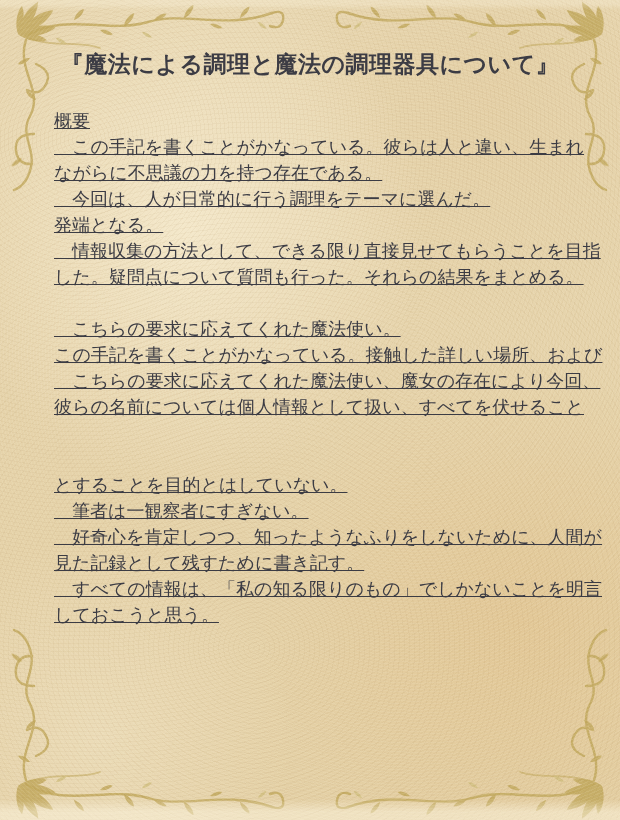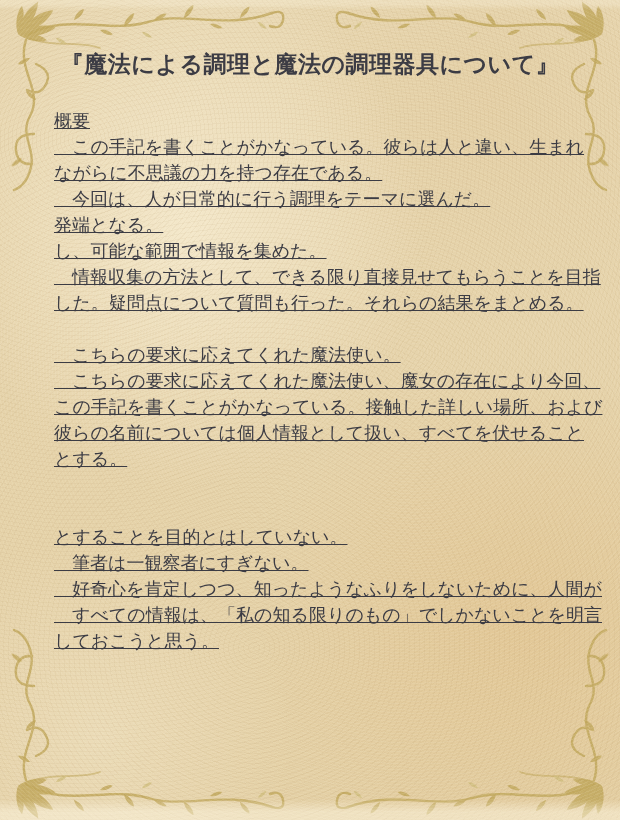--- a/index.html
+++ b/index.html
@@ -124,32 +124,31 @@
 
   <h1 class="title">『魔法による調理と魔法の調理器具について』</h1>
 
   <div class="doc-body">
     <div class="heading">概要</div>
     <div>
         <div class="line">　この手記を書くことがかなっている。彼らは人と違い、生まれ</div>
         <div class="line">ながらに不思議の力を持つ存在である。</div>
         <div class="line">　今回は、人が日常的に行う調理をテーマに選んだ。</div>
         <div class="line">発端となる。</div>
-        <div class="line">し、可能な範囲で情報を集めた。</div>
         <div class="line">　情報収集の方法として、できる限り直接見せてもらうことを目指</div>
         <div class="line">した。疑問点について質問も行った。それらの結果をまとめる。</div>
         <div class="line"></div>
         <div class="line">　こちらの要求に応えてくれた魔法使い。</div>
+        <div class="line">この手記を書くことがかなっている。接触した詳しい場所、および</div>
         <div class="line">　こちらの要求に応えてくれた魔法使い、魔女の存在により今回、</div>
-        <div class="line">この手記を書くことがかなっている。接触した詳しい場所、および</div>
         <div class="line">彼らの名前については個人情報として扱い、すべてを伏せること</div>
-        <div class="line">とする。</div>
         <div class="line"></div>
         <div class="line"></div>
         <div class="line">とすることを目的とはしていない。</div>
         <div class="line">　筆者は一観察者にすぎない。</div>
         <div class="line">　好奇心を肯定しつつ、知ったようなふりをしないために、人間が</div>
+        <div class="line">見た記録として残すために書き記す。</div>
         <div class="line">　すべての情報は、「私の知る限りのもの」でしかないことを明言</div>
         <div class="line">しておこうと思う。</div>
       </div>
   </div>
 
 </div>
 
 </body></html>

